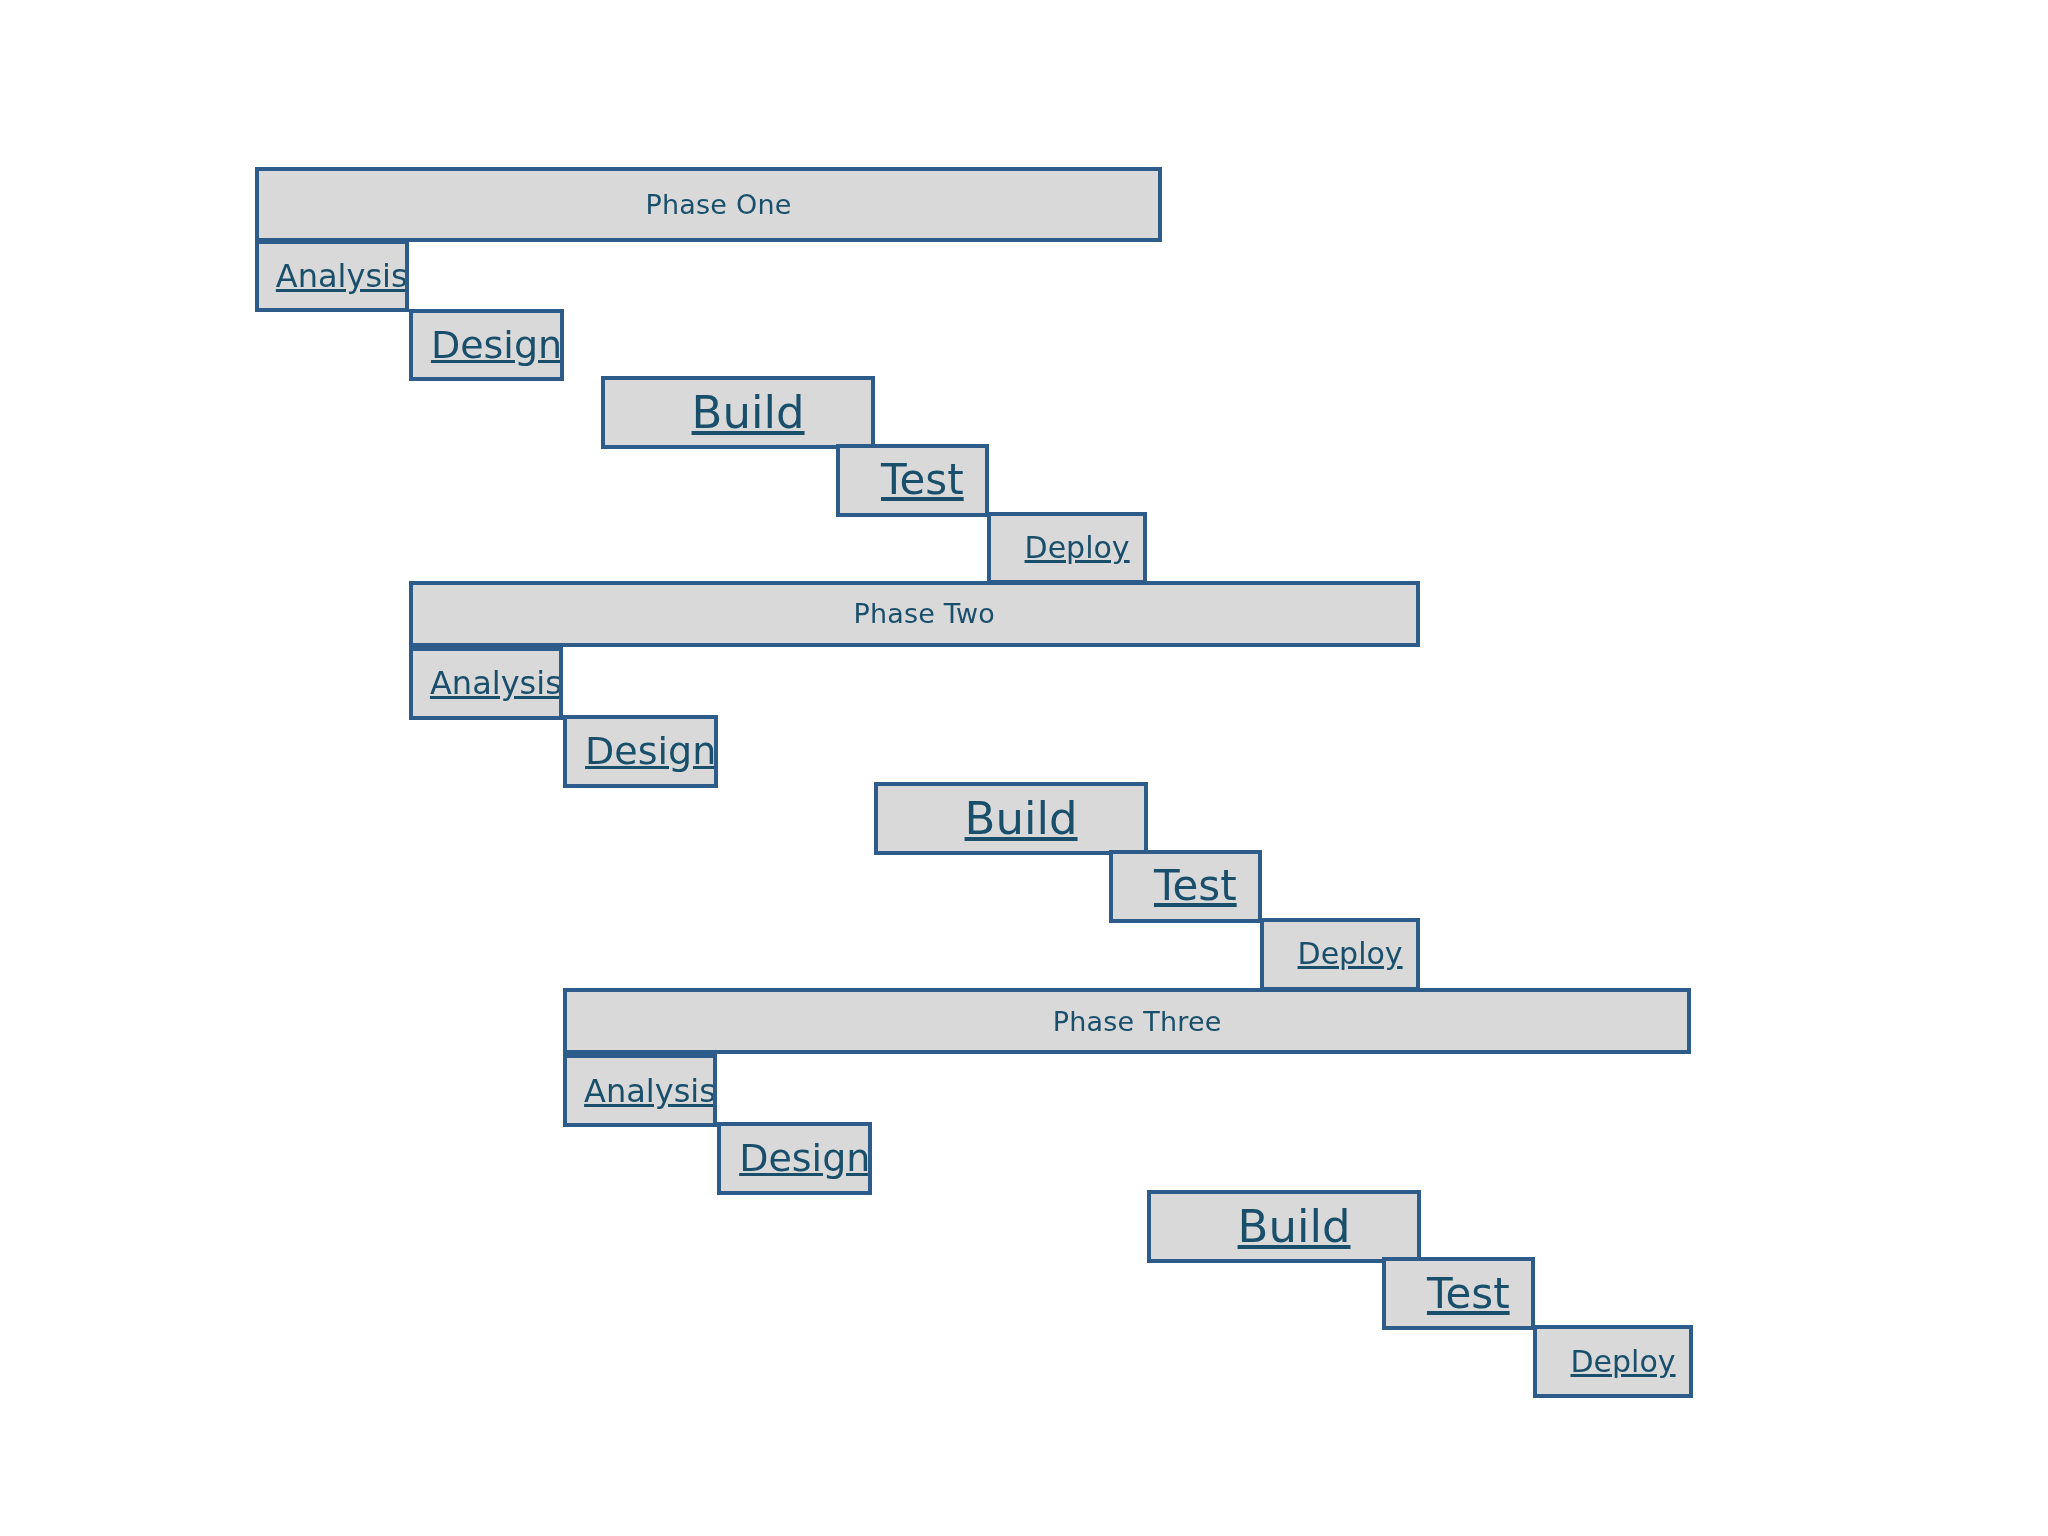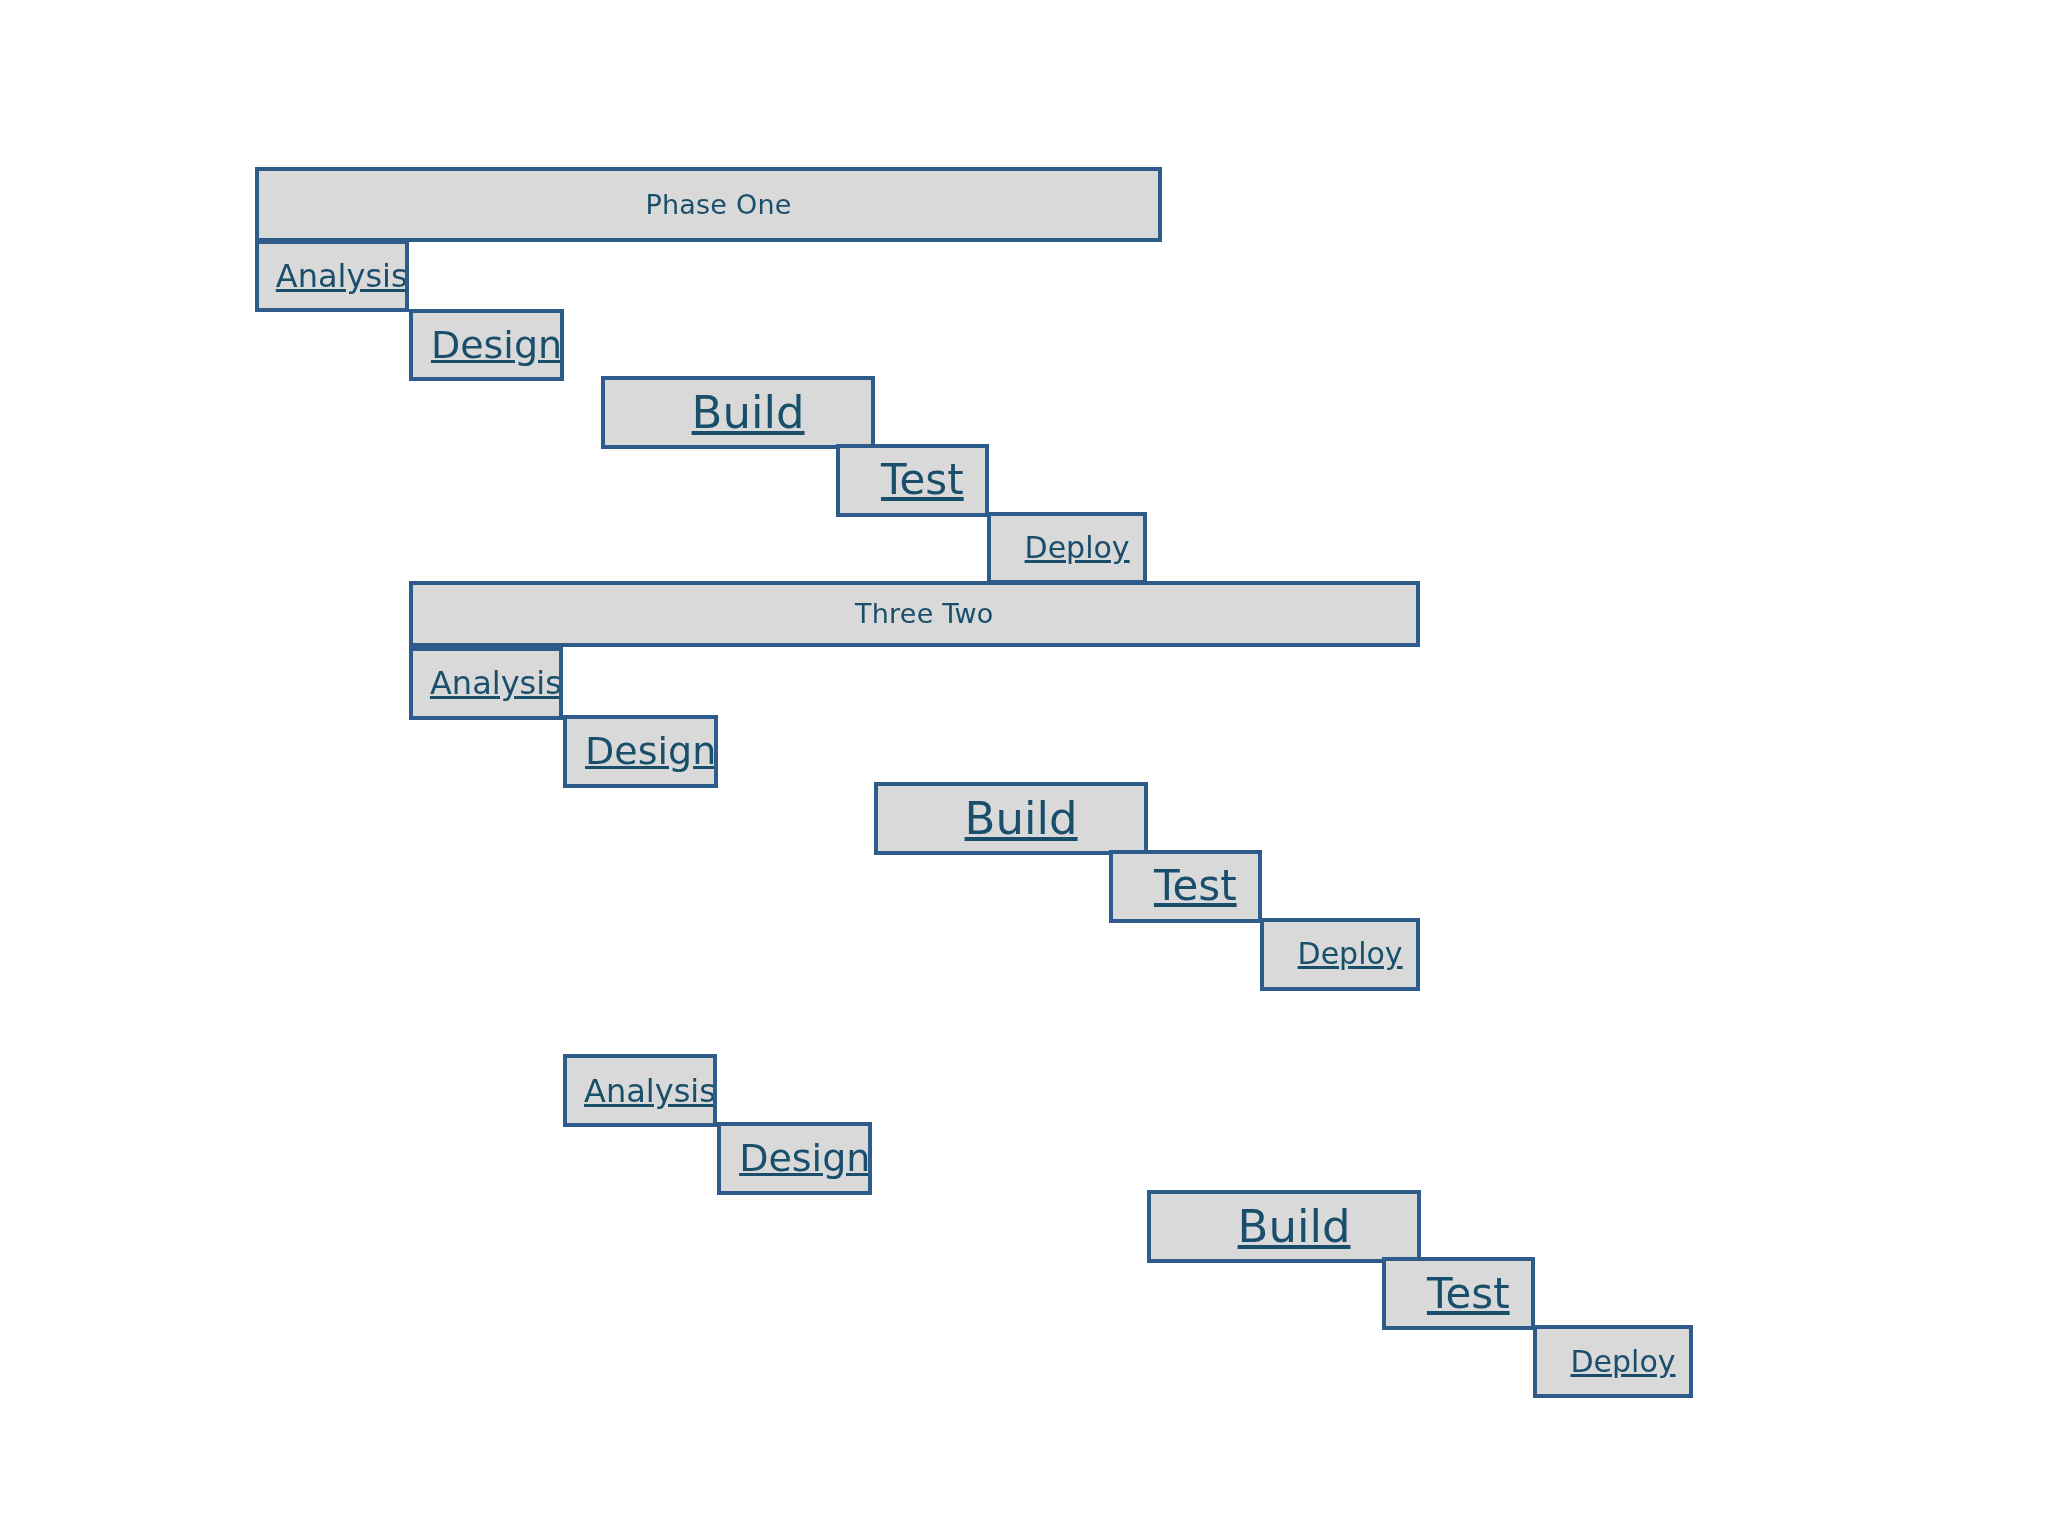--- a/index.html
+++ b/index.html
@@ -74,36 +74,39 @@
     <div class="bar task sz-build" style="left: 562.939px; top: 376.19px; width: 274.286px; height: 72.8949px; background: rgb(217, 217, 217); border-color: rgb(46, 92, 138); color: rgb(26, 79, 107);">
       <span class="label">Build</span>
     </div>
     <div class="bar task sz-test" style="left: 835.918px; top: 443.878px; width: 152.816px; height: 72.8949px; background: rgb(217, 217, 217); border-color: rgb(46, 92, 138); color: rgb(26, 79, 107);">
       <span class="label">Test</span>
     </div>
     <div class="bar task sz-deploy" style="left: 987.429px; top: 511.566px; width: 159.347px; height: 72.8949px; background: rgb(217, 217, 217); border-color: rgb(46, 92, 138); color: rgb(26, 79, 107);">
       <span class="label">Deploy</span>
     </div>
     <div class="bar phase" style="left: 408.816px; top: 580.556px; width: 1010.94px; height: 66.3864px; background: rgb(217, 217, 217); border-color: rgb(46, 92, 138); color: rgb(26, 79, 107);">
-      <span class="label">Three Two</span>
+      <span class="label">Phase Two</span>
     </div>
     <div class="bar task sz-analysis" style="left: 408.816px; top: 646.942px; width: 154.122px; height: 72.8949px; background: rgb(217, 217, 217); border-color: rgb(46, 92, 138); color: rgb(26, 79, 107);">
       <span class="label">Analysis</span>
     </div>
     <div class="bar task sz-design" style="left: 562.939px; top: 714.631px; width: 155.429px; height: 72.8949px; background: rgb(217, 217, 217); border-color: rgb(46, 92, 138); color: rgb(26, 79, 107);">
       <span class="label">Design</span>
     </div>
     <div class="bar task sz-build" style="left: 835.918px; top: 782.319px; width: 274.286px; height: 72.8949px; background: rgb(217, 217, 217); border-color: rgb(46, 92, 138); color: rgb(26, 79, 107);">
       <span class="label">Build</span>
     </div>
     <div class="bar task sz-test" style="left: 1108.9px; top: 850.007px; width: 152.816px; height: 72.8949px; background: rgb(217, 217, 217); border-color: rgb(46, 92, 138); color: rgb(26, 79, 107);">
       <span class="label">Test</span>
     </div>
     <div class="bar task sz-deploy" style="left: 1260.41px; top: 917.695px; width: 159.347px; height: 72.8949px; background: rgb(217, 217, 217); border-color: rgb(46, 92, 138); color: rgb(26, 79, 107);">
       <span class="label">Deploy</span>
+    </div>
+    <div class="bar phase" style="left: 562.939px; top: 987.986px; width: 1128.49px; height: 66.3864px; background: rgb(217, 217, 217); border-color: rgb(46, 92, 138); color: rgb(26, 79, 107);">
+      <span class="label">Phase Three</span>
     </div>
     <div class="bar task sz-analysis" style="left: 562.939px; top: 1054.37px; width: 154.122px; height: 72.8949px; background: rgb(217, 217, 217); border-color: rgb(46, 92, 138); color: rgb(26, 79, 107);">
       <span class="label">Analysis</span>
     </div>
     <div class="bar task sz-design" style="left: 717.061px; top: 1122.06px; width: 155.429px; height: 72.8949px; background: rgb(217, 217, 217); border-color: rgb(46, 92, 138); color: rgb(26, 79, 107);">
       <span class="label">Design</span>
     </div>
     <div class="bar task sz-build" style="left: 1108.9px; top: 1189.75px; width: 274.286px; height: 72.8949px; background: rgb(217, 217, 217); border-color: rgb(46, 92, 138); color: rgb(26, 79, 107);">
       <span class="label">Build</span>
     </div>

